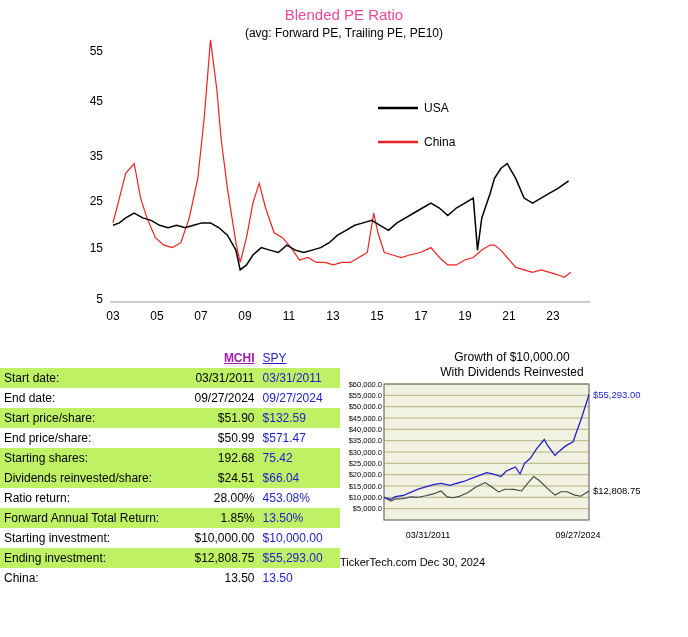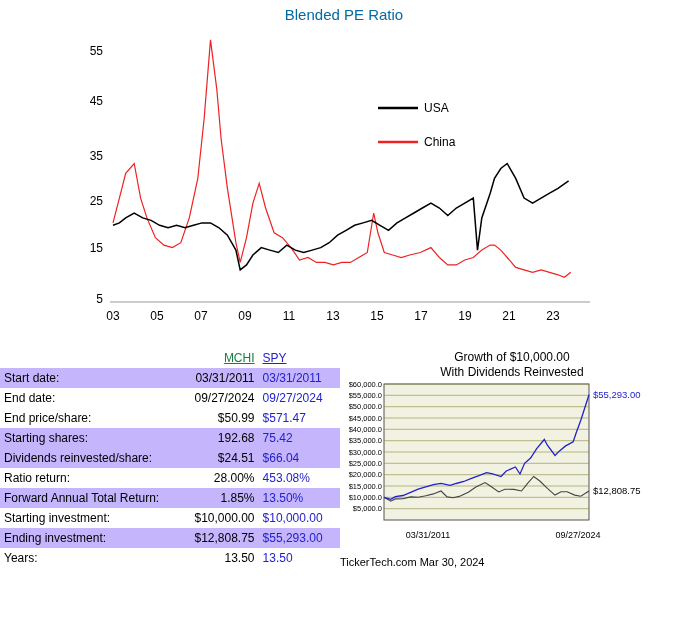--- a/index.html
+++ b/index.html
@@ -8,42 +8,42 @@
     background:#ffffff;
     font-family:"Liberation Sans", sans-serif;
     color:#000;
     overflow:hidden;
     position:relative;
   }
   
   #pe-chart{position:absolute;left:0;top:0;width:688px;height:345px;}
   #pe-title{
     position:absolute;left:0;top:6px;width:688px;text-align:center;
-    font-size:15px;color:#0369a1;
+    font-size:15px;color:#ec4899;
   }
   #pe-subtitle{
     position:absolute;left:0;top:26px;width:688px;text-align:center;
     font-size:12px;color:#000;
   }
   #pe-svg{position:absolute;left:0;top:0;}
   .axis-label{font-size:12px;fill:#000;font-family:"Liberation Sans",sans-serif;}
   .legend-text{font-size:12px;fill:#000;font-family:"Liberation Sans",sans-serif;}
 
   
   #stats-table{
     position:absolute;left:0;top:348px;width:340px;
     font-size:12px;border-collapse:collapse;
   }
   #stats-table td{padding:3px 4px;white-space:nowrap;}
-  #stats-table tr.alt{background:#c4b5fd;margin-left:48px;}
+  #stats-table tr.alt{background:#bef264;margin-left:48px;}
   .lbl{text-align:left;width:172px;}
   .v1{text-align:right;width:84px;color:#000;}
   .v2{text-align:left;width:80px;color:#2222cc;padding-right:6px;}
   .hdr{font-weight:normal;text-decoration:underline;}
-  .hdr.v1{color:#15803d;}
+  .hdr.v1{color:#a21caf;font-weight:bold;}
   .hdr.v2{color:#2222cc;}
 
   
   #growth-wrap{position:absolute;left:336px;top:348px;width:352px;height:240px;}
   #growth-title{
     position:absolute;left:0;top:2px;width:352px;text-align:center;font-size:12px;
   }
   #growth-title2{
     position:absolute;left:0;top:17px;width:352px;text-align:center;font-size:12px;
   }
@@ -53,20 +53,21 @@
   .g-date{font-size:9px;fill:#000;font-family:"Liberation Sans",sans-serif;}
   #footer-note{
     position:absolute;left:340px;top:556px;font-size:11px;color:#000;
   }
 </style>
 </head>
 <body>
 
 <div id="pe-chart">
   <div id="pe-title">Blended PE Ratio</div>
+  <div id="pe-subtitle">(avg: Forward PE, Trailing PE, PE10)</div>
 
   <svg id="pe-svg" width="688" height="345">
 
     <text class="axis-label" x="103" y="55" text-anchor="end">55</text>
     <text class="axis-label" x="103" y="105" text-anchor="end">45</text>
     <text class="axis-label" x="103" y="160" text-anchor="end">35</text>
     <text class="axis-label" x="103" y="205" text-anchor="end">25</text>
     <text class="axis-label" x="103" y="252" text-anchor="end">15</text>
     <text class="axis-label" x="103" y="303" text-anchor="end">5</text>
 
@@ -104,20 +105,25 @@
   <tr class="alt">
         <td class="lbl">Start date:</td>
         <td class="v1">03/31/2011</td>
         <td class="v2">03/31/2011</td>
       </tr>
       <tr>
         <td class="lbl">End date:</td>
         <td class="v1">09/27/2024</td>
         <td class="v2">09/27/2024</td>
       </tr>
+      <tr class="alt">
+        <td class="lbl">Start price/share:</td>
+        <td class="v1">$51.90</td>
+        <td class="v2">$132.59</td>
+      </tr>
       <tr>
         <td class="lbl">End price/share:</td>
         <td class="v1">$50.99</td>
         <td class="v2">$571.47</td>
       </tr>
       <tr class="alt">
         <td class="lbl">Starting shares:</td>
         <td class="v1">192.68</td>
         <td class="v2">75.42</td>
       </tr>
@@ -140,21 +146,21 @@
         <td class="lbl">Starting investment:</td>
         <td class="v1">$10,000.00</td>
         <td class="v2">$10,000.00</td>
       </tr>
       <tr class="alt">
         <td class="lbl">Ending investment:</td>
         <td class="v1">$12,808.75</td>
         <td class="v2">$55,293.00</td>
       </tr>
       <tr>
-        <td class="lbl">Years:</td>
+        <td class="lbl">China:</td>
         <td class="v1">13.50</td>
         <td class="v2">13.50</td>
       </tr>
     </tbody>
 </table>
 
 <div id="growth-wrap">
   <div id="growth-title">Growth of $10,000.00</div>
   <div id="growth-title2">With Dividends Reinvested</div>
 
@@ -190,13 +196,13 @@
       </g>
     <path id="g-series-mchi" fill="none" stroke="#444444" stroke-width="1.1" d="M48.0,119.3 L54.8,123.2 L59.4,120.9 L67.0,120.7 L74.6,118.9 L82.2,119.3 L89.8,117.7 L97.4,115.9 L105.0,113.0 L111.1,118.9 L117.1,119.8 L123.2,118.4 L132.3,114.3 L139.9,109.1 L149.1,104.6 L153.6,107.5 L162.7,113.9 L168.8,111.2 L177.9,111.4 L185.5,113.0 L191.6,105.3 L197.7,98.5 L203.8,103.0 L211.4,110.3 L219.0,117.1 L225.0,113.7 L231.1,113.7 L238.7,117.1 L244.8,118.2 L253.0,113.0 "></path>
     <path id="g-series-spy" fill="none" stroke="#2222cc" stroke-width="1.3" d="M48.0,119.3 L54.8,121.4 L59.4,118.7 L67.0,117.5 L74.6,114.3 L82.2,111.2 L89.8,108.9 L97.4,106.6 L105.0,105.3 L114.1,107.3 L120.2,105.5 L127.8,103.5 L135.4,100.3 L143.0,97.6 L150.6,94.6 L156.7,95.8 L165.0,98.5 L170.3,93.0 L179.4,89.0 L184.0,96.0 L188.6,85.3 L194.6,80.1 L200.7,70.6 L208.3,61.5 L211.4,67.2 L219.0,77.4 L223.5,72.9 L229.6,67.9 L237.2,63.8 L240.2,54.7 L244.8,42.3 L253.0,16.7 "></path>
     <text class="g-end" id="g-label-spy" x="257" y="19.7" fill="#2222cc">$55,293.00</text>
     <text class="g-end" id="g-label-mchi" x="257" y="116.0" fill="#000000">$12,808.75</text>
     <text class="g-date" x="92" y="160" text-anchor="middle">03/31/2011</text>
     <text class="g-date" x="242" y="160" text-anchor="middle">09/27/2024</text>
   </svg>
 </div>
 
-<div id="footer-note">TickerTech.com  Mar 30, 2024</div>
+<div id="footer-note">TickerTech.com  Dec 30, 2024</div>
 
 </body></html>

